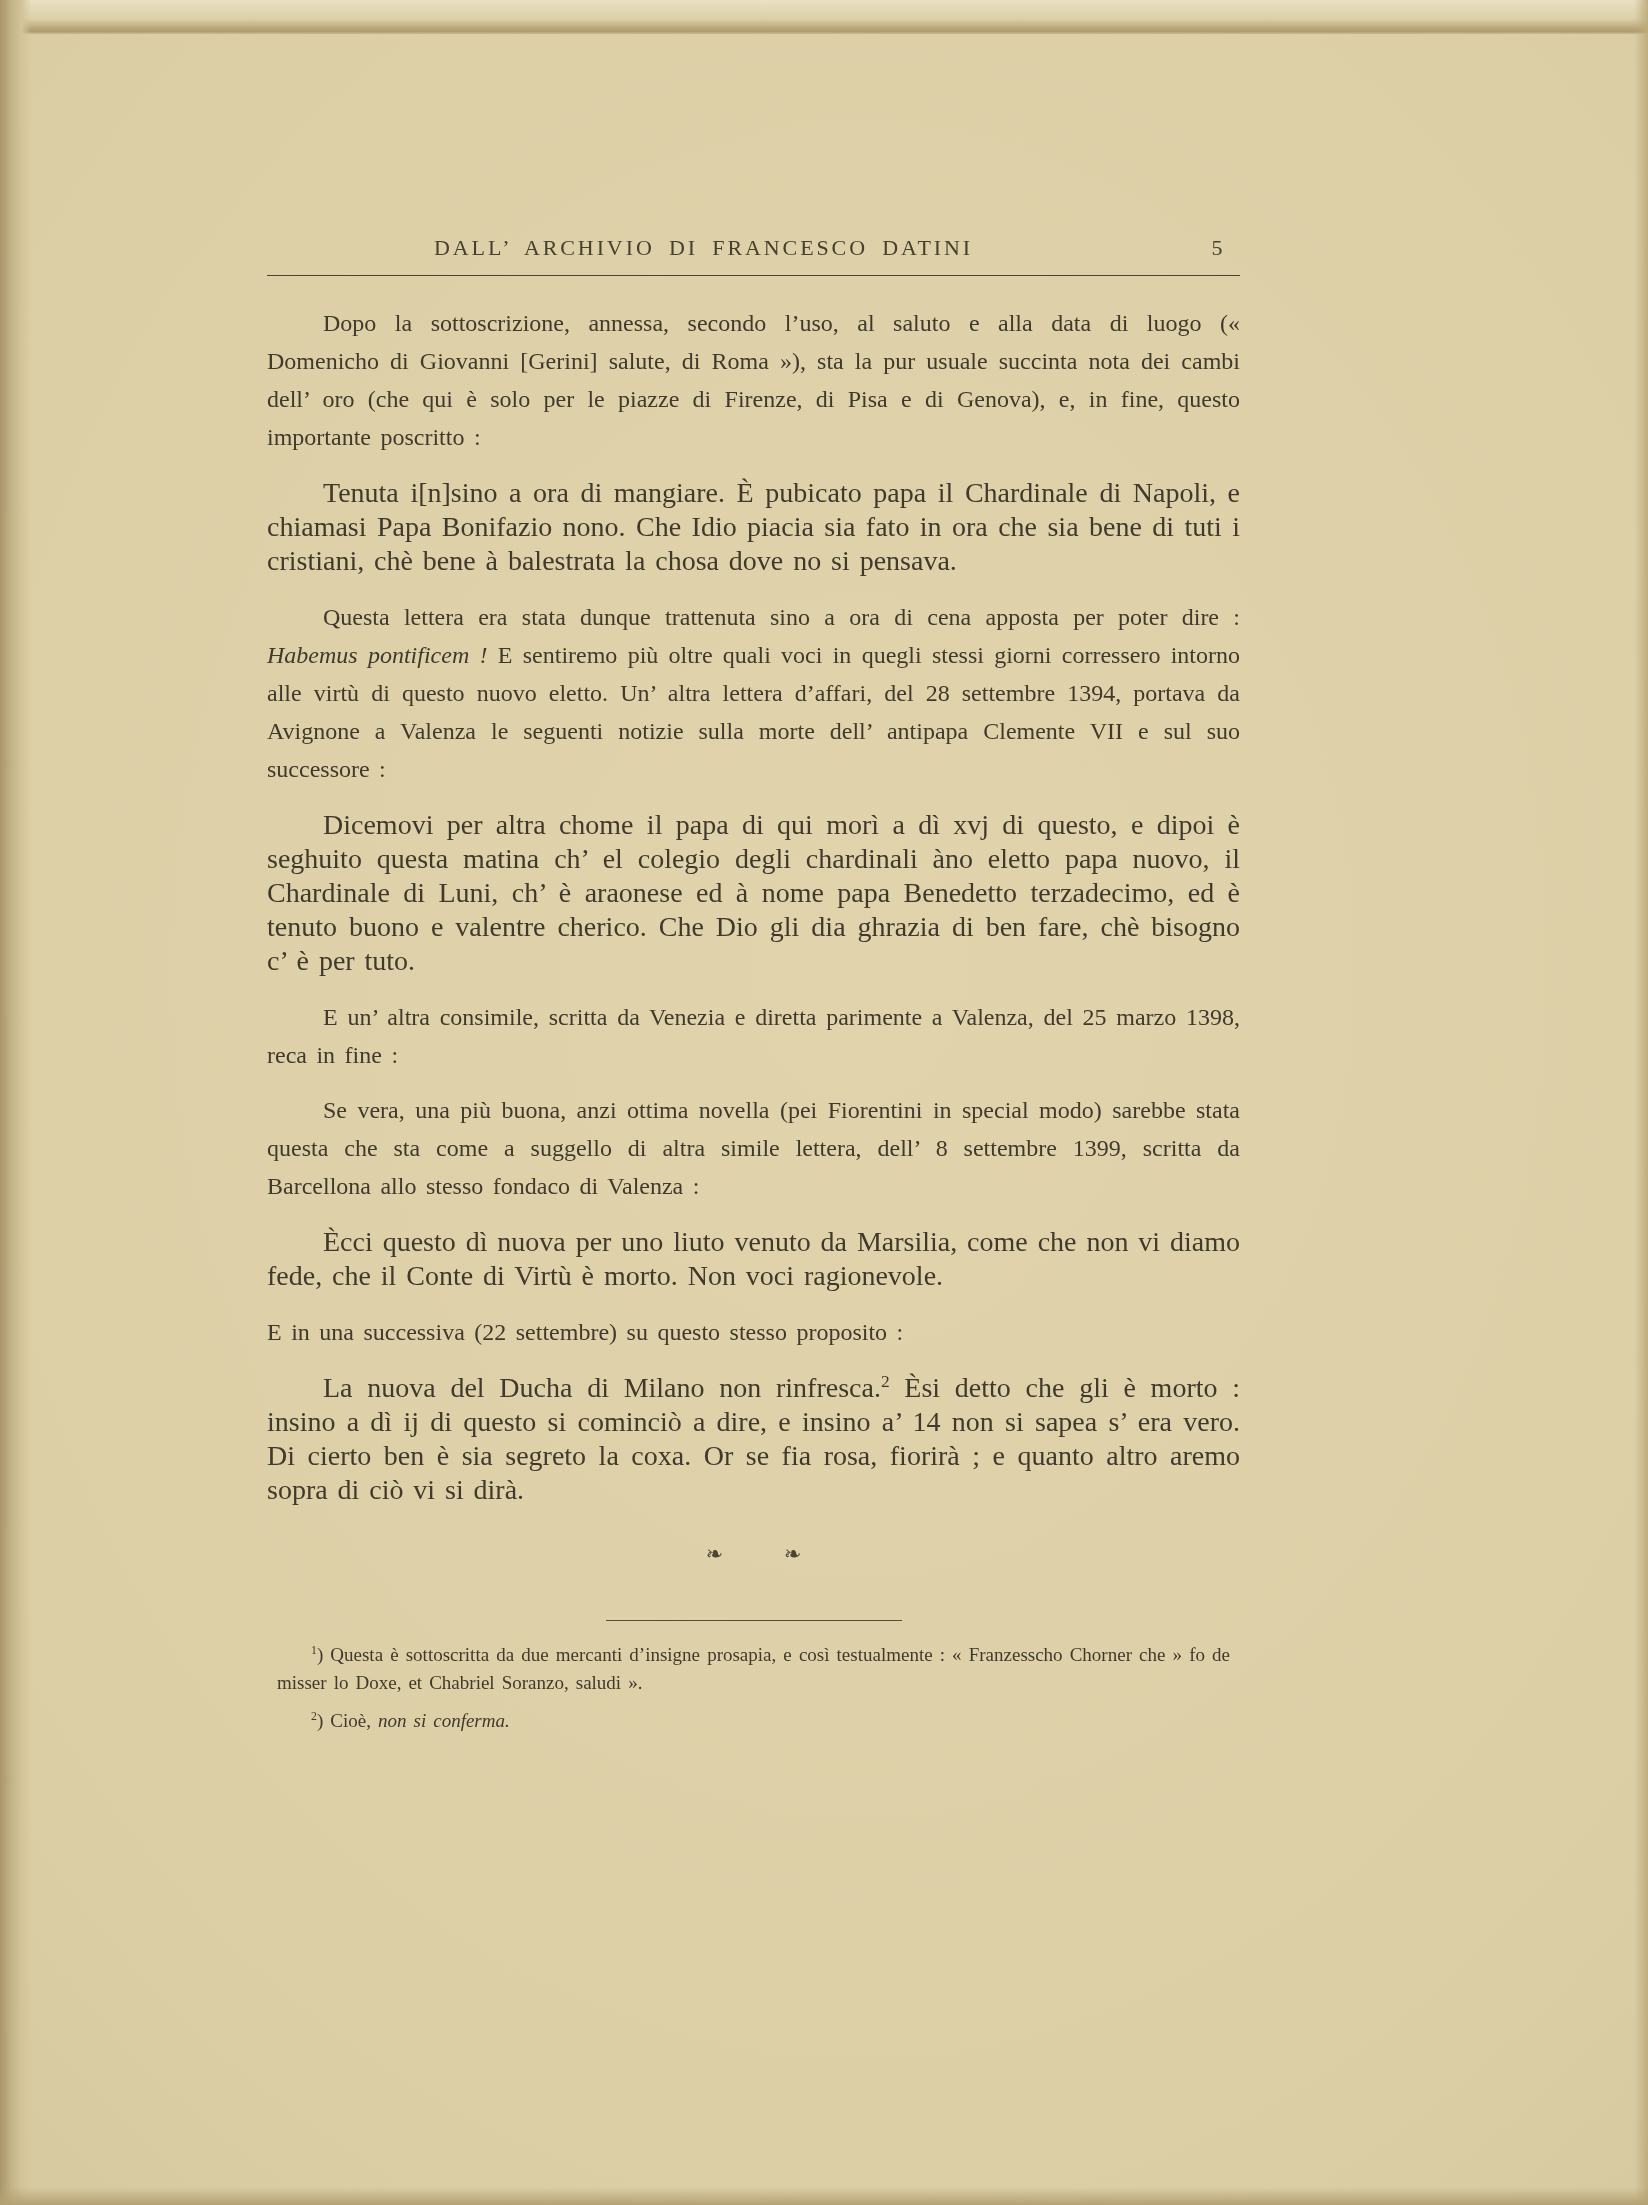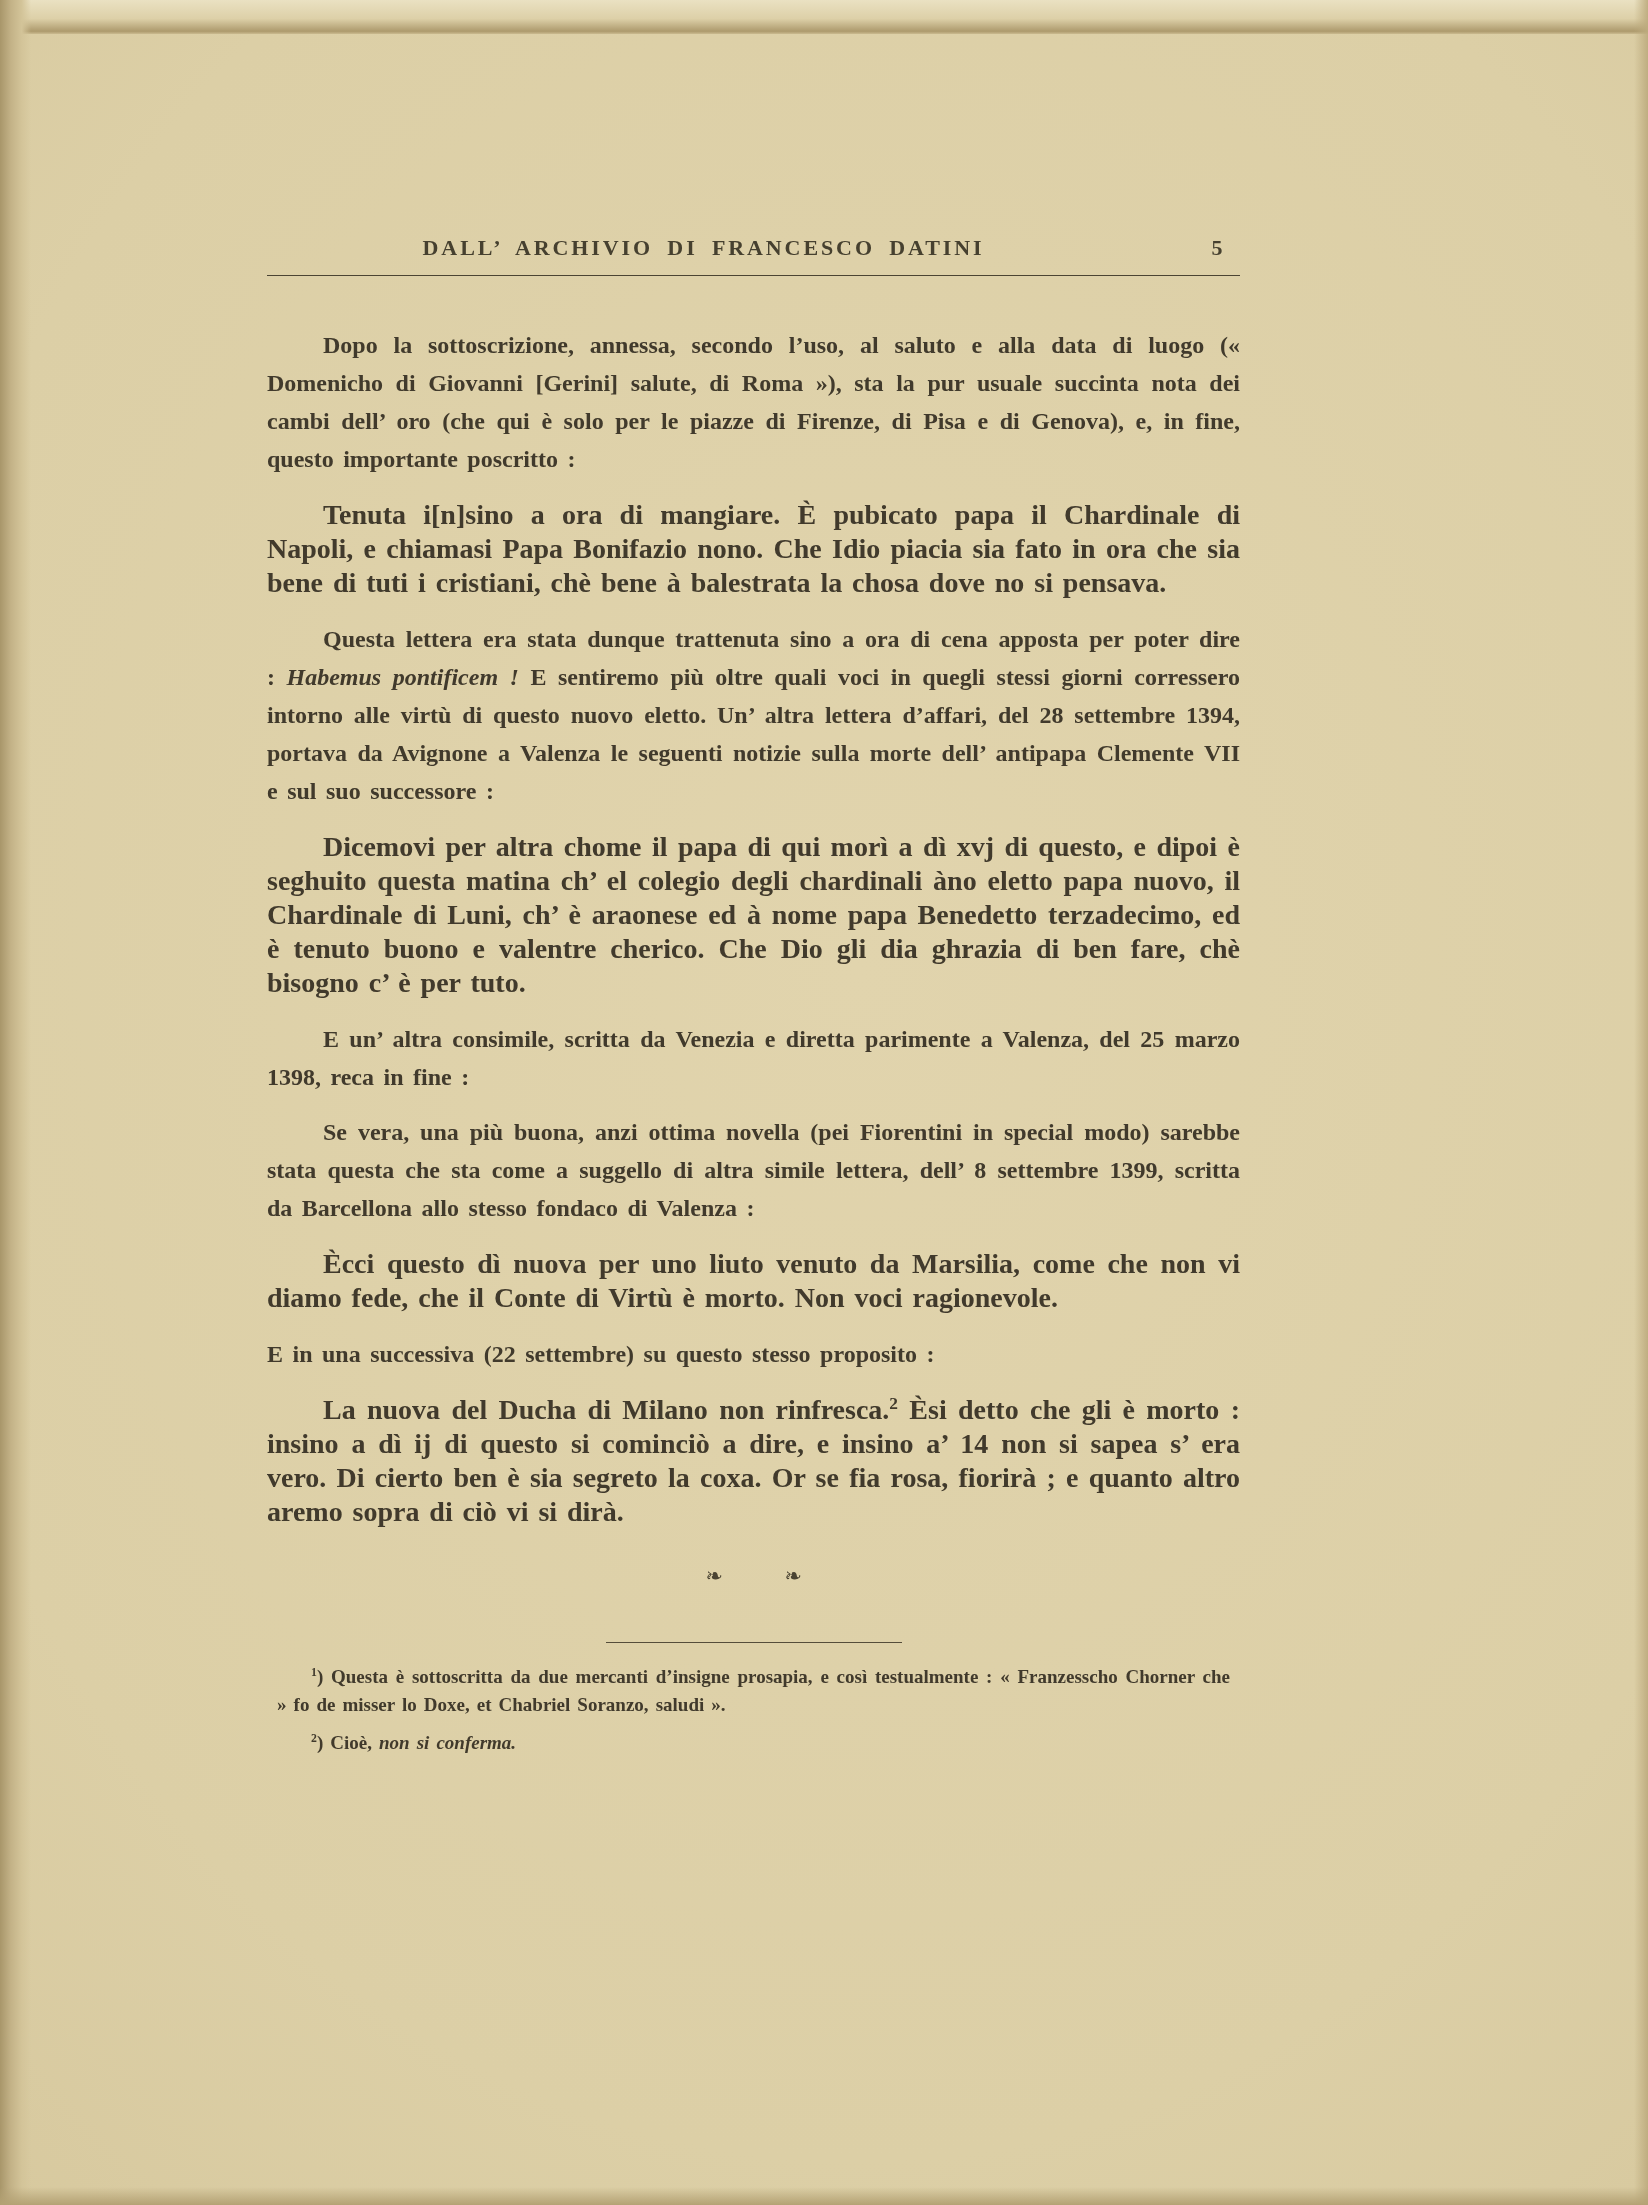--- a/index.html
+++ b/index.html
@@ -11,21 +11,20 @@
   .scan {
     position: relative;
     width: 1649px;
     height: 2205px;
     overflow: hidden;
     background:
       radial-gradient(ellipse 130% 120% at 52% 44%,
         #e1d4ad 0%, #dccfa6 45%, #d5c69b 70%, #c7b68a 90%, #bcaa7c 100%);
     color: #413a2c;
     font-family: "Liberation Serif", "DejaVu Serif", serif;
-    font-weight: bold;
   }
 
   
   .edge-top {
     position: absolute; top: 0; left: 0; right: 0; height: 34px;
     background: linear-gradient(180deg,
       #eae1c2 0%, #ddd0a8 55%, #ad9a6d 92%, #cbbb90 100%);
   }
   .edge-left {
     position: absolute; top: 0; left: 0; bottom: 0; width: 30.5px;
@@ -70,21 +69,21 @@
     top: 0;
     letter-spacing: 0;
   }
   .header-rule {
     margin-top: 9.4px;
     border: 0;
     border-top: 1.8px solid #4b4433;
   }
 
   .text-block {
-    margin-top: 50px;
+    margin-top: 28px;
   }
   .text-block p {
     margin: 0;
     text-align: justify;
   }
   .text-block p.body {
     font-size: 24px;
     line-height: 38px;
     text-indent: 56px;
     margin: 17.6px 0;

